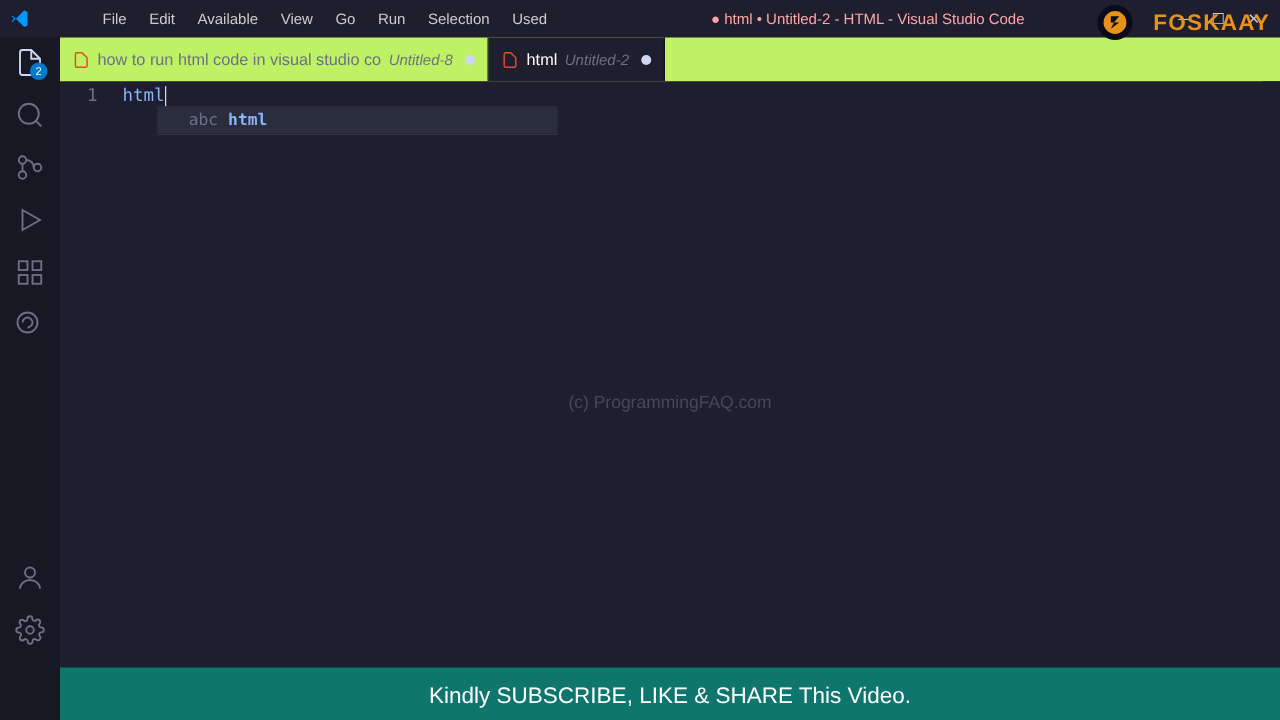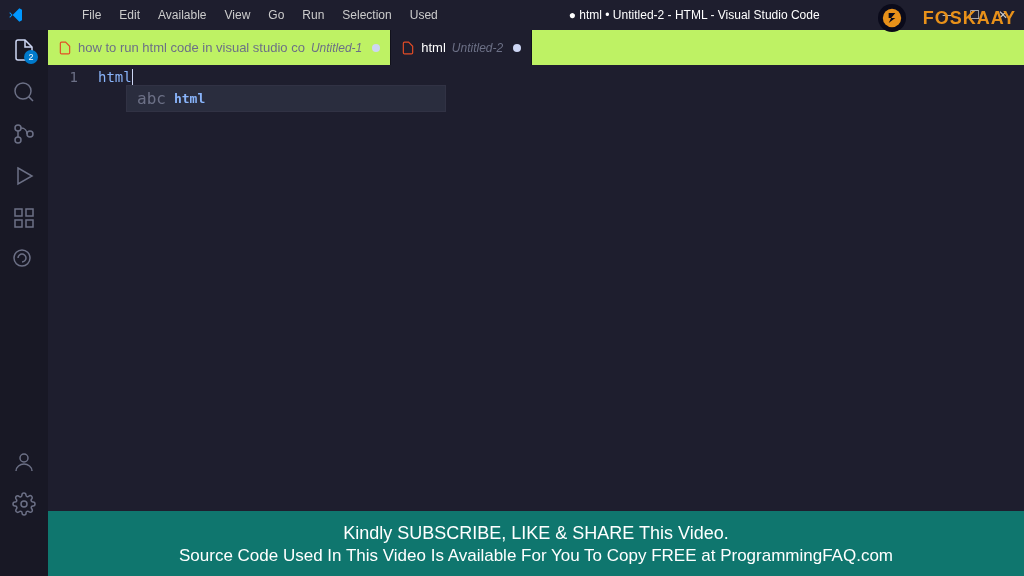--- a/index.html
+++ b/index.html
@@ -25,21 +25,21 @@
   margin-right: 8px;
 }
 .menu-bar { display: flex; gap: 2px; margin-left: 42px; }
 .menu-item {
   padding: 4px 8px;
   cursor: pointer;
 }
 .window-title {
   flex: 1;
   text-align: center;
-  color: #ffffff;
+  color: #fca5a5;
   font-size: 12px;
 }
 .window-controls {
   display: flex;
   gap: 18px;
   padding-right: 8px;
   align-items: center;
 }
 .foskaay-logo {
   position: absolute;
@@ -175,21 +175,22 @@
 }
 .autocomplete-item {
   padding: 3px 10px;
   display: flex;
   align-items: center;
   gap: 8px;
   background: #2a2d3e;
 }
 .ac-kind {
   color: #6c7086;
-  font-size: 16px;
+  font-size: 13px;
+  margin-left: 14px;
 }
 .ac-label {
   color: #89b4fa;
   font-family: Consolas, monospace;
   font-weight: bold;
   font-size: 13px;
 }
 .watermark {
   position: absolute;
   top: 50%; left: 50%;
@@ -308,21 +309,21 @@
     </div>
   </div>
 
   <div class="editor-area">
     <div class="tab-bar">
       <div class="tab">
         <svg class="file-icon" width="14" height="14" viewBox="0 0 24 24" fill="none" stroke="#e34c26" stroke-width="2">
             <path d="M13 2H6a2 2 0 0 0-2 2v16a2 2 0 0 0 2 2h12a2 2 0 0 0 2-2V9l-7-7z"></path>
           </svg>
         <span>how to run html code in visual studio co</span>
-        <span class="tab-sublabel">Untitled-1</span>
+        <span class="tab-sublabel">Untitled-8</span>
         <span class="tab-dirty"></span>
       </div>
       <div class="tab active">
         <svg class="file-icon" width="14" height="14" viewBox="0 0 24 24" fill="none" stroke="#e34c26" stroke-width="2">
             <path d="M13 2H6a2 2 0 0 0-2 2v16a2 2 0 0 0 2 2h12a2 2 0 0 0 2-2V9l-7-7z"></path>
           </svg>
         <span class="tab-label-main">html</span>
         <span class="tab-sublabel">Untitled-2</span>
         <span class="tab-dirty"></span>
       </div>
@@ -335,20 +336,20 @@
       <div class="code-area">
         <span class="code-line">html</span><span class="cursor"></span>
         <div class="autocomplete">
           <div class="autocomplete-item">
             <span class="ac-kind">abc</span>
             <span class="ac-label">html</span>
           </div>
         </div>
       </div>
       <div class="minimap"></div>
+      <div class="watermark">(c) ProgrammingFAQ.com</div>
     </div>
   </div>
 </div>
 
 <div class="banner">
   <div class="banner-line1">Kindly SUBSCRIBE, LIKE &amp; SHARE This Video.</div>
-  <div class="banner-line2">Source Code Used In This Video Is Available For You To Copy  FREE at  ProgrammingFAQ.com</div>
 </div>
 
 </body></html>

